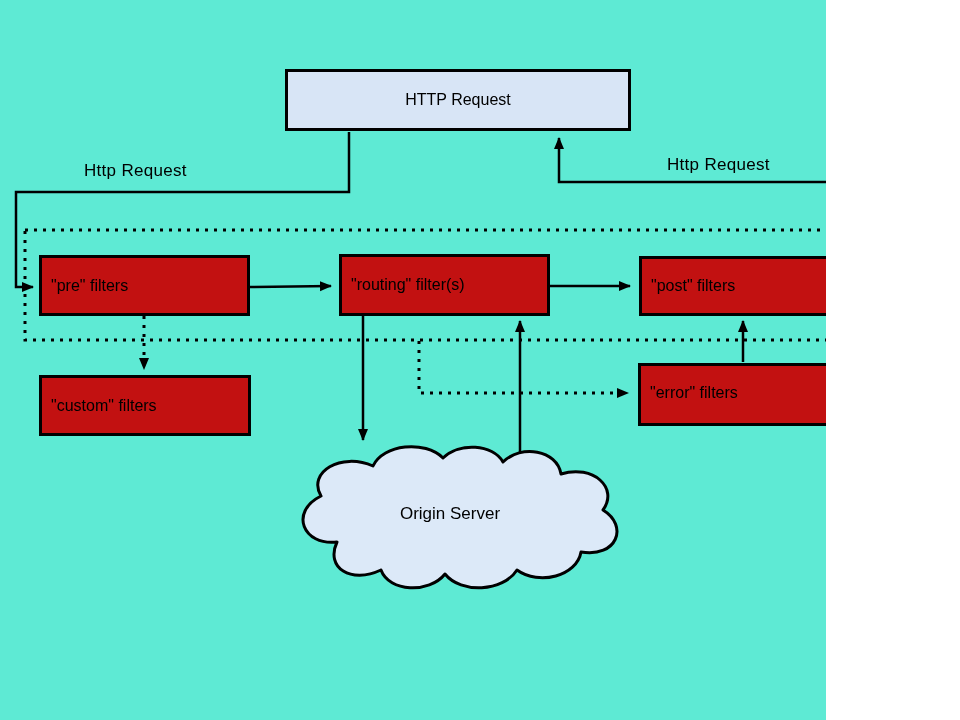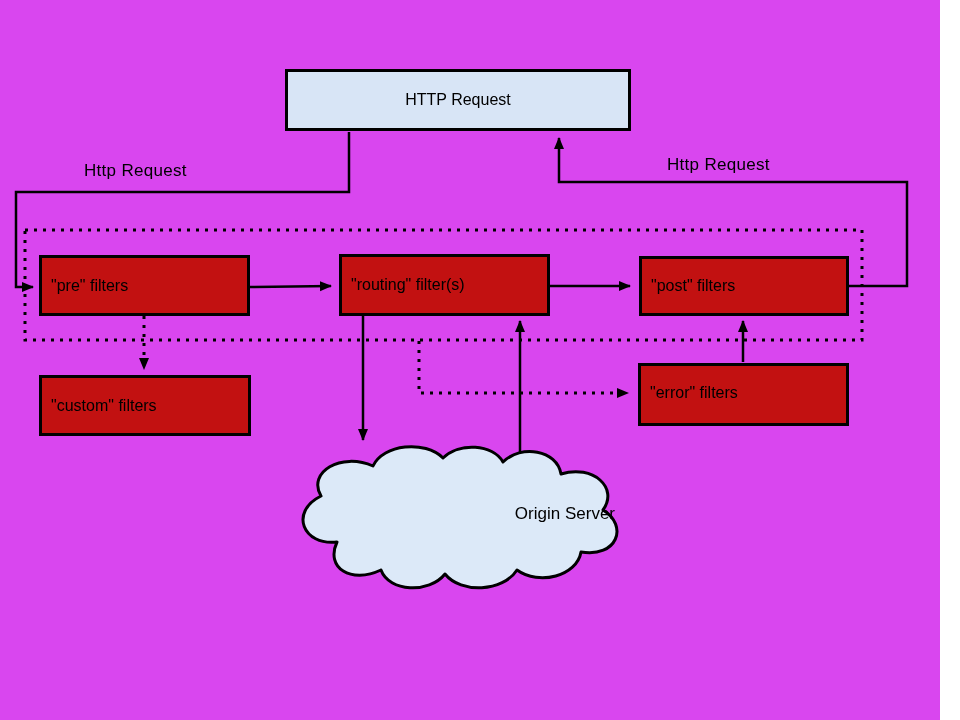--- a/index.html
+++ b/index.html
@@ -1,19 +1,19 @@
 <!DOCTYPE html>
 <html><head>
 <meta charset="utf-8">
 <style>
   html,body{margin:0;padding:0;}
   .canvas{
     position:relative;
-    width:940px;height:720px;
-    background:#d946ef;
+    width:826px;height:720px;
+    background:#5eead4;
     font-family:"Liberation Sans", sans-serif;
     overflow:hidden;
     color:#000;
   }
   .connector-layer{position:absolute;left:0;top:0;width:960px;height:720px;}
   .node{
     position:absolute;
     box-sizing:border-box;
     border:3px solid #000;
     display:flex;
@@ -25,21 +25,21 @@
   .node.blue{background:#d8e5f6;justify-content:center;}
   .edge-label{
     position:absolute;
     font-size:17px;
     letter-spacing:.3px;
     white-space:nowrap;
   }
   .cloud-label{
     position:absolute;
     left:285px;top:504px;width:330px;
-    text-align:right;
+    text-align:center;
     font-size:17px;
     white-space:nowrap;
   }
 </style>
 </head>
 <body>
 
 <div class="canvas">
 
   <svg class="connector-layer" width="960" height="720" viewBox="0 0 960 720" xmlns="http://www.w3.org/2000/svg">

